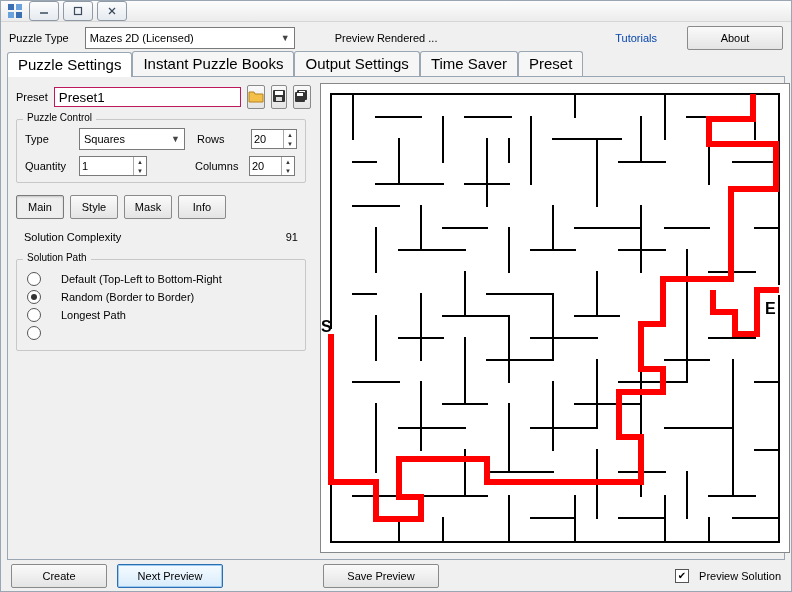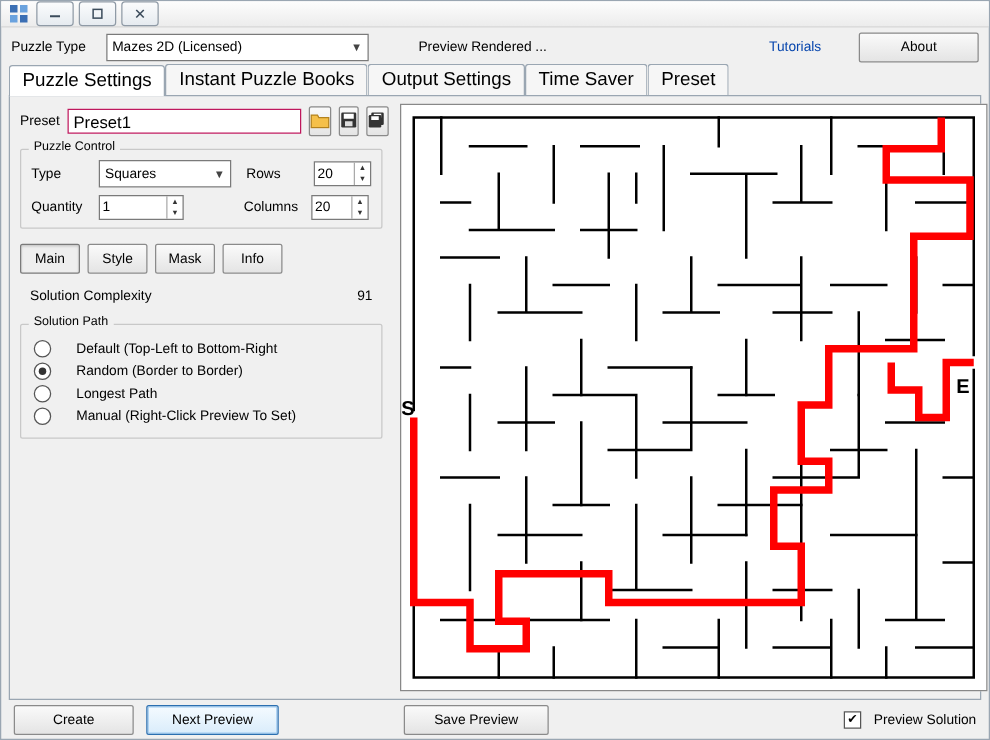--- a/index.html
+++ b/index.html
@@ -183,21 +183,20 @@
               <span class="dot"></span>
             </span>
             <span>Random (Border to Border)</span>
           </div>
         <div class="radio-row">
             <span class="radio"></span>
             <span>Longest Path</span>
           </div>
         <div class="radio-row">
             <span class="radio"></span>
-            <span>Manual (Right-Click Preview To Set)</span>
           </div>
       </div>
 
     </div>
 
     <div class="right">
       <div class="canvas">
         <svg viewBox="0 0 468 468" width="468" height="468">
           <g stroke="#000" stroke-width="2" stroke-linecap="square" fill="none">
 

